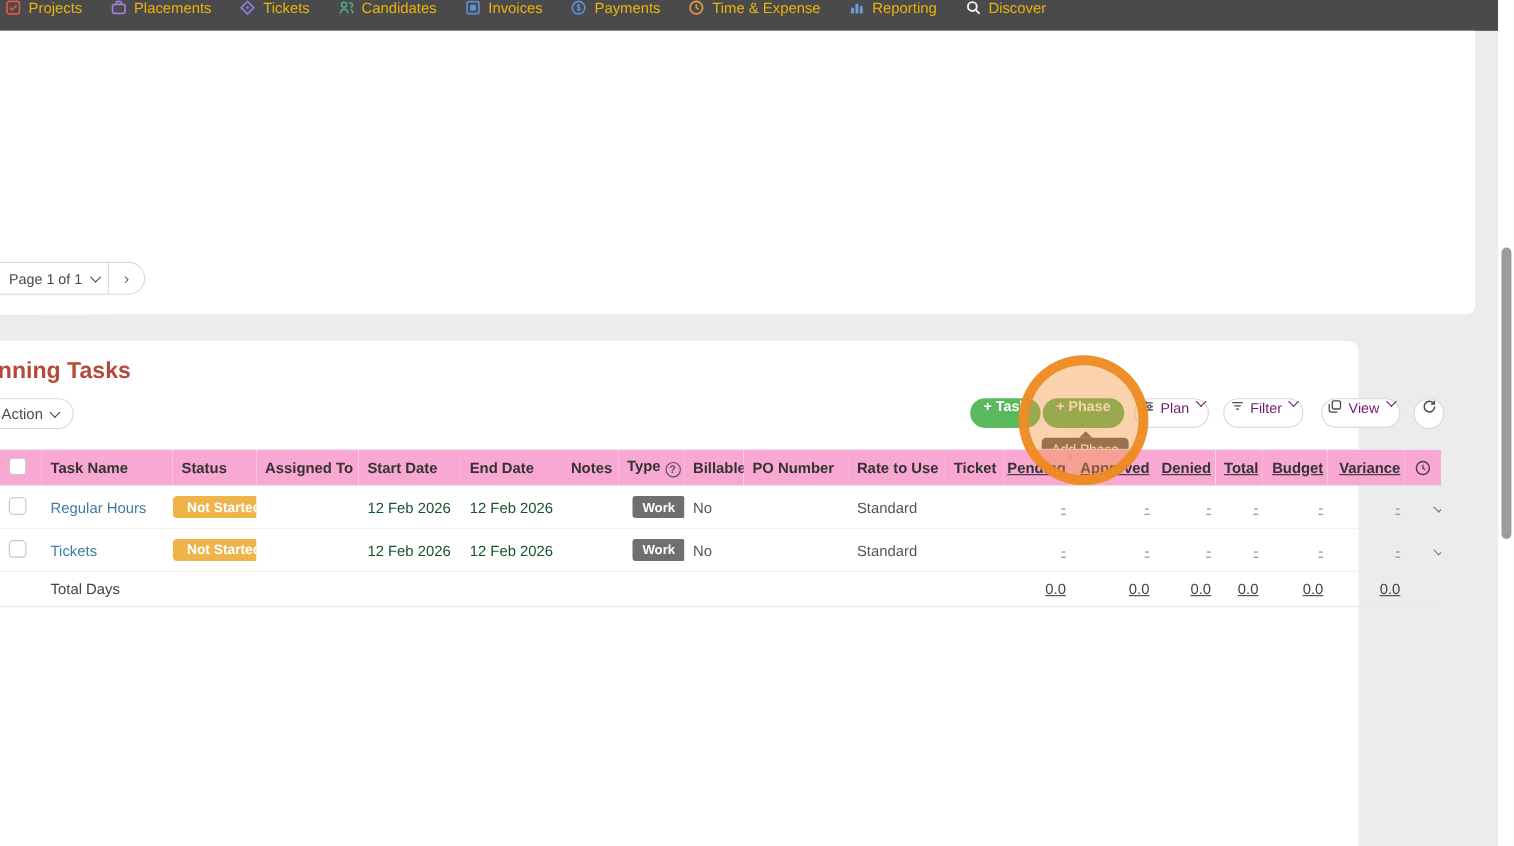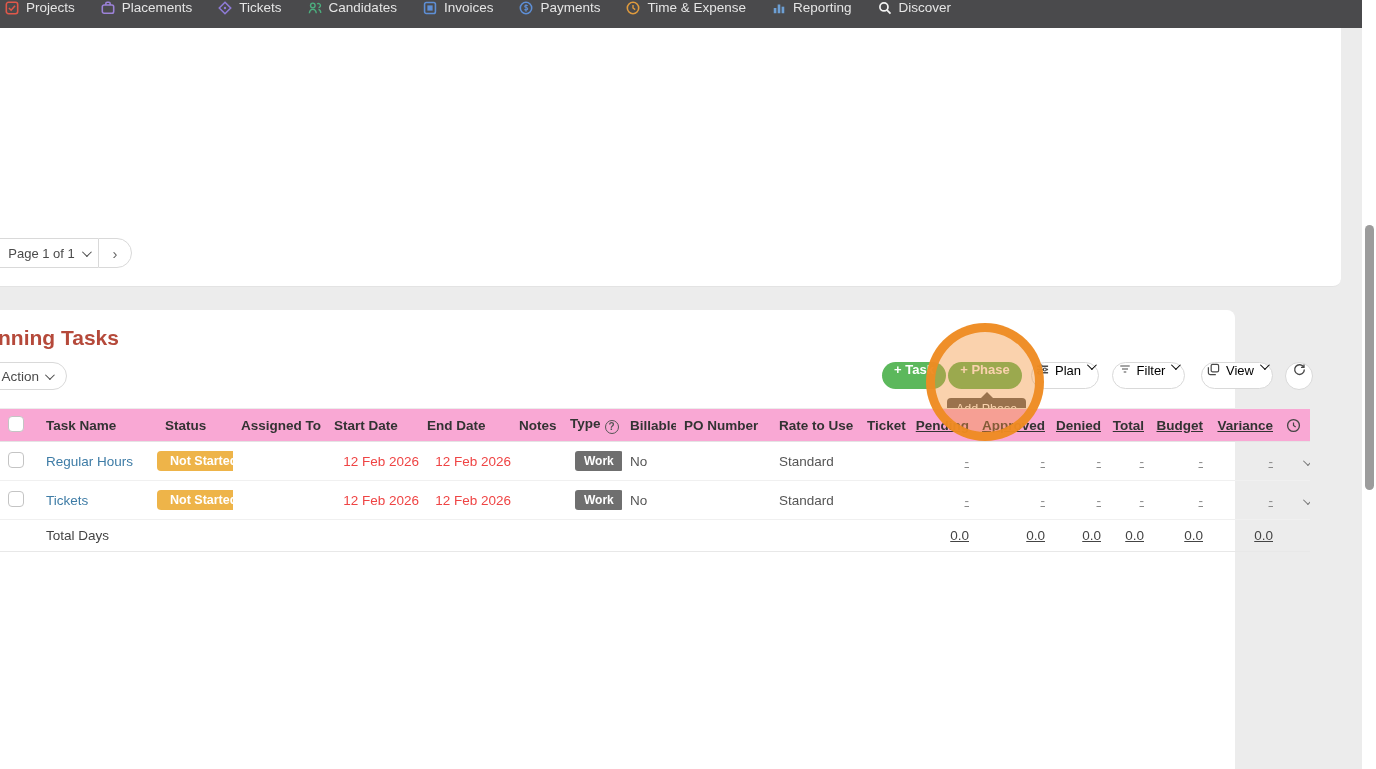--- a/index.html
+++ b/index.html
@@ -2,21 +2,21 @@
 <html><head>
 <meta charset="utf-8">
 <style>
   * { margin:0; padding:0; box-sizing:border-box; }
   html,body { width:1376px; height:769px; overflow:hidden; }
   body { font-family:"Liberation Sans","DejaVu Sans",sans-serif; background:#ececec; position:relative; font-size:13.5px; color:#555; }
 
   
   .topnav { position:absolute; left:0; top:0; width:1362px; height:28px; background:#4a4a4c; overflow:hidden; }
   .topnav-inner { display:flex; align-items:center; gap:26px; padding-left:5px; height:28px; margin-top:-7px; }
-  .nav-item { display:flex; align-items:flex-end; gap:7px; color:#e5e5e5; font-size:13.5px; white-space:nowrap; cursor:pointer; }
+  .nav-item { display:flex; align-items:flex-start; gap:7px; color:#eab308; font-size:13.5px; white-space:nowrap; cursor:pointer; }
   .nav-item svg { width:14px; height:14px; display:block; }
   .ic-projects { color:#e0584a; } .ic-placements { color:#9c82d8; } .ic-tickets { color:#8f7bd8; }
   .ic-candidates { color:#4cae7e; } .ic-invoices { color:#5e8fd6; } .ic-payments { color:#5e8fd6; }
   .ic-time { color:#e09b3d; } .ic-reporting { color:#6d9fd4; } .ic-discover { color:#f2f2f2; }
 
   
   .right-gutter { position:absolute; left:1362px; top:0; width:14px; height:769px; background:#ffffff; }
   .scroll-thumb { position:absolute; left:3px; top:225px; width:9px; height:265px; background:#9c9c9c; border-radius:5px; }
 
   
@@ -35,21 +35,21 @@
   .action-btn { position:absolute; left:-56px; top:52px; width:123px; height:28px; background:#fff; border:1px solid #d9d9d9; border-radius:15px; display:flex; align-items:center; justify-content:flex-end; gap:6px; padding-right:14px; color:#4a4a4a; font-size:13.5px; cursor:pointer; }
 
   .chev { display:inline-block; width:7px; height:7px; border-right:1.5px solid currentColor; border-bottom:1.5px solid currentColor; transform:rotate(45deg) translateY(-2px); }
 
   
   .toolbar { position:absolute; top:52px; left:882px; display:flex; align-items:center; height:27px; }
   .btn { height:27px; display:flex; align-items:flex-start; justify-content:center; gap:6px; font-size:13px; border-radius:14px; cursor:pointer; white-space:nowrap; }
   .btn-green { background:#5cb85c; color:#fff; border:none; font-weight:600; }
   .btn-task { width:64px; }
   .btn-phase { width:74px; margin-left:2px; }
-  .btn-outline { background:#fff; border:1px solid #d9d9d9; color:#000000; }
+  .btn-outline { background:#fff; border:1px solid #d9d9d9; color:#701a75; }
   .btn-plan { width:68px; margin-left:9px; }
   .btn-filter { width:73px; margin-left:13px; }
   .btn-view { width:72px; margin-left:16px; }
   .btn-refresh { width:28px; height:28px; border-radius:50%; margin-left:12px; padding:0; }
   .btn svg { display:block; }
 
   
   .tooltip { position:absolute; left:65px; top:88px; background:#5a5a5a; color:#fff; font-size:12.5px; padding:4px 9px; border-radius:4px; white-space:nowrap; }
   .tooltip::before { content:""; position:absolute; left:50%; top:-6px; margin-left:-6px; border-left:6px solid transparent; border-right:6px solid transparent; border-bottom:6px solid #5a5a5a; }
   .click-ring { position:absolute; left:926px; top:323px; width:118px; height:118px; border-radius:50%; border:9px solid rgba(238,139,34,0.95); background:rgba(242,148,60,0.42); z-index:50; pointer-events:none; }
@@ -58,21 +58,21 @@
   .task-table { position:absolute; left:0; top:98px; width:1310px; border-collapse:collapse; table-layout:fixed; font-size:13.5px; color:#555; }
   .task-table th, .task-table td { padding:0 0 0 8px; overflow:hidden; white-space:nowrap; }
   .task-table thead th { background:#f9a8d4; border-top:1px solid #ececec; border-bottom:1px solid #e4e4e4; height:33px; font-weight:600; color:#333; text-align:left; }
   .task-table tbody td { height:39px; border-bottom:1px solid #f0f0f0; }
   .task-table .num { text-align:right; padding:0 4px 0 0;text-decoration:underline; }
   .task-table tfoot td { height:32px; border-bottom:1px solid #e8e8e8; color:#444; }
   .checkbox { width:16px; height:16px; border:1.5px solid #c4c4c4; border-radius:4px; background:#fff; display:inline-block; cursor:pointer; }
   .link { color:#3e7ca6; cursor:pointer; }
   .badge-status { background:#eeb449; color:#fff; font-size:12.5px; font-weight:700; padding:3px 13px; border-radius:4px; display:inline-block; }
   .badge-type { background:#6f6f6f; color:#fff; font-size:12px; font-weight:700; padding:3px 9px; border-radius:3px; display:inline-block; }
-  .date { color:#ef4444;text-align:right; }
+  .date { color:#14532d; }
   .dash { color:#8a8a8a; }
   .info-circle { display:inline-flex; align-items:center; justify-content:center; width:14px; height:14px; border:1.3px solid #555; border-radius:50%; font-size:10px; font-weight:700; color:#555; margin-left:4px; vertical-align:-2px; }
   .row-chev { color:#777; margin-left:14px; }
 </style>
 </head>
 <body>
 
 <div class="topnav">
   <div class="topnav-inner">
     <div class="nav-item">

